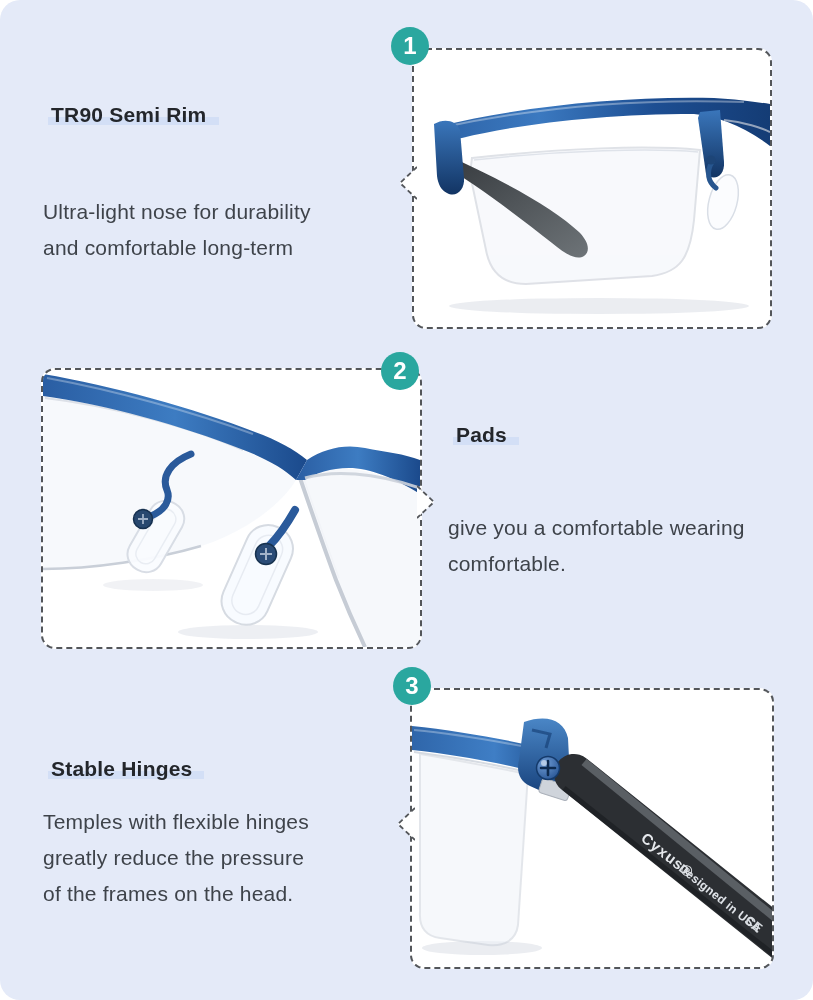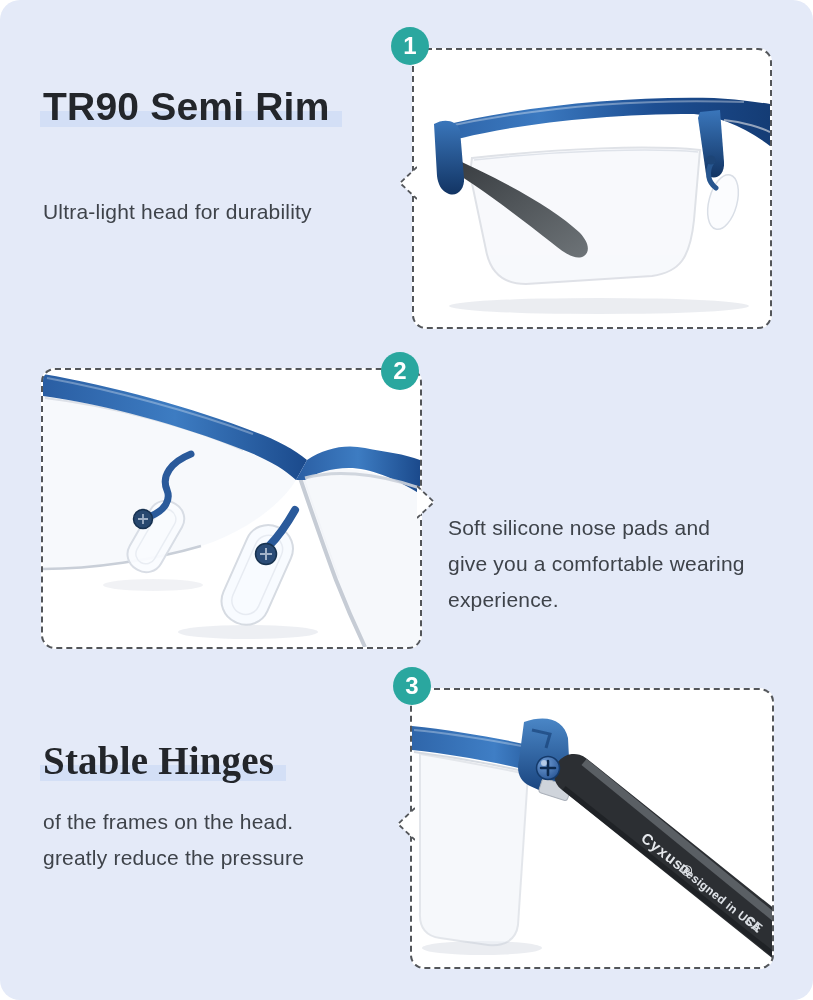--- a/index.html
+++ b/index.html
@@ -16,21 +16,21 @@
   }
   .card{
     position:absolute;background:#ffffff;
     border:2px dashed #53565a;border-radius:14px;z-index:1;
   }
   .photo{display:block;width:100%;height:100%;border-radius:11px;}
   .tail{position:absolute;z-index:3;}
   .tail-left{left:-19px;}
   .tail-right{right:-19px;}
   .tblock{position:absolute;z-index:2;}
-  .title{margin:0;font-size:39px;font-weight:700;color:#23262b;
+  .title{margin:8px;font-size:21px;font-weight:700;color:#23262b;
          line-height:45px;letter-spacing:0.2px;}
   .hl{
     background-image:linear-gradient(to bottom,
       rgba(211,223,246,0) 60%, #d3dff6 60%, #d3dff6 97%, rgba(211,223,246,0) 97%);
     -webkit-box-decoration-break:clone;box-decoration-break:clone;
     padding:0 12px 0 3px;margin-left:-3px;
   }
   .body{font-size:21px;color:#3e434a;line-height:36px;letter-spacing:0.2px;}
   svg text{font-family:"Liberation Sans","DejaVu Sans",sans-serif;}
 </style>
@@ -77,21 +77,22 @@
         <path d="M22,2 L5,18 L22,34" fill="#ffffff" stroke="#53565a" stroke-width="1.8" stroke-dasharray="5 3.5"></path>
       </svg>
     </div>
 
     <div class="tblock" style="left:43px;top:84px;width:330px;">
       <h2 class="title">
         <div><span class="hl">TR90 Semi Rim</span></div>
       </h2>
     </div>
     <div class="tblock body" style="left:43px;top:194px;width:340px;">
-      <div>Ultra-light head for durability</div>
+      <div>Ultra-light nose for durability</div>
+      <div>and comfortable long-term</div>
     </div>
   </section>
 
   <section>
     <div class="badge" style="left:381px;top:352px;">2</div>
 
     <div class="card" style="left:41px;top:368px;width:377px;height:277px;">
       <svg class="photo" viewBox="0 0 377 277">
         <defs>
           <linearGradient id="g2band" x1="0" y1="0" x2="1" y2="0">
@@ -132,26 +133,26 @@
         <circle cx="223" cy="184" r="10.5" fill="#2b4c77" stroke="#17324f" stroke-width="1.5"></circle>
         <path d="M217,184 h12 M223,178 v12" stroke="#a3b3c9" stroke-width="2"></path>
       </svg>
       <svg class="tail tail-right" style="top:114px;" width="22" height="36" viewBox="0 0 22 36">
         <path d="M0,2 L17,18 L0,34" fill="#ffffff" stroke="#53565a" stroke-width="1.8" stroke-dasharray="5 3.5"></path>
       </svg>
     </div>
 
     <div class="tblock" style="left:448px;top:404px;width:320px;">
       <h2 class="title">
+        <div><span class="hl">Pads</span></div>
       </h2>
     </div>
     <div class="tblock body" style="left:448px;top:510px;width:345px;">
-      <div>Soft silicone nose pads and</div>
       <div>give you a comfortable wearing</div>
-      <div>experience.</div>
+      <div>comfortable.</div>
     </div>
   </section>
 
   <section>
     <div class="badge" style="left:393px;top:667px;">3</div>
 
     <div class="card" style="left:410px;top:688px;width:360px;height:277px;">
       <svg class="photo" viewBox="0 0 360 277">
         <defs>
           <linearGradient id="g3band" x1="0" y1="0" x2="1" y2="0">
@@ -190,25 +191,26 @@
 
         <text transform="translate(228,150) rotate(38.5)" font-size="15" font-weight="700" letter-spacing="1" fill="#e6e9ed">Cyxus®</text>
         <text transform="translate(266,180) rotate(38.5)" font-size="12" font-weight="700" letter-spacing="0.3" fill="#dfe3e8">Designed in USA</text>
         <text transform="translate(332,232) rotate(38.5)" font-size="13" font-weight="700" fill="#d8dce1">CE</text>
       </svg>
       <svg class="tail tail-left" style="top:116px;" width="22" height="36" viewBox="0 0 22 36">
         <path d="M22,2 L5,18 L22,34" fill="#ffffff" stroke="#53565a" stroke-width="1.8" stroke-dasharray="5 3.5"></path>
       </svg>
     </div>
 
-    <div class="tblock" style="left:43px;top:738px;width:330px;font-family:Liberation Serif, serif;">
+    <div class="tblock" style="left:43px;top:738px;width:330px;">
       <h2 class="title">
         <div><span class="hl">Stable Hinges</span></div>
         <div></div>
       </h2>
     </div>
     <div class="tblock body" style="left:43px;top:804px;width:340px;">
+      <div>Temples with flexible hinges</div>
+      <div>greatly reduce the pressure</div>
       <div>of the frames on the head.</div>
-      <div>greatly reduce the pressure</div>
     </div>
   </section>
 
 </div>
 
 </body></html>

